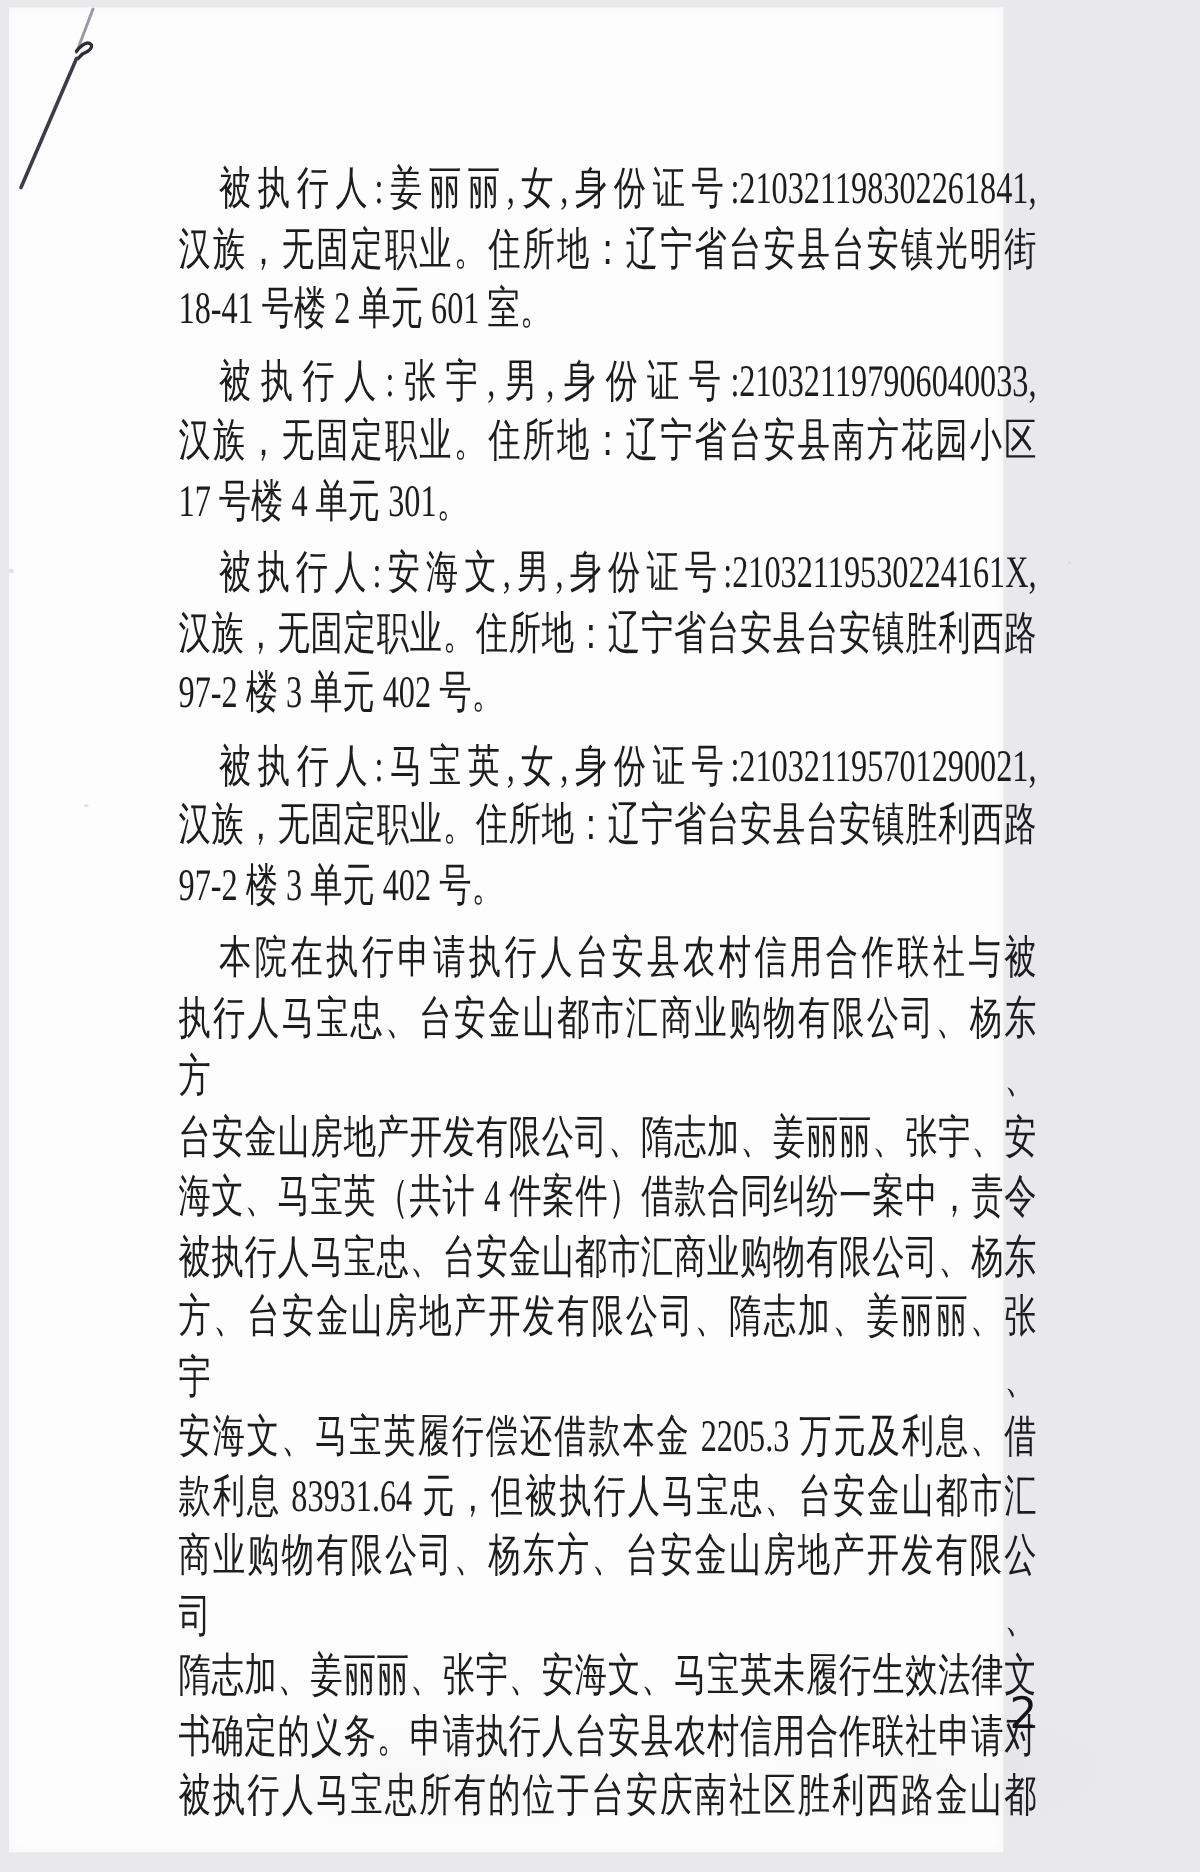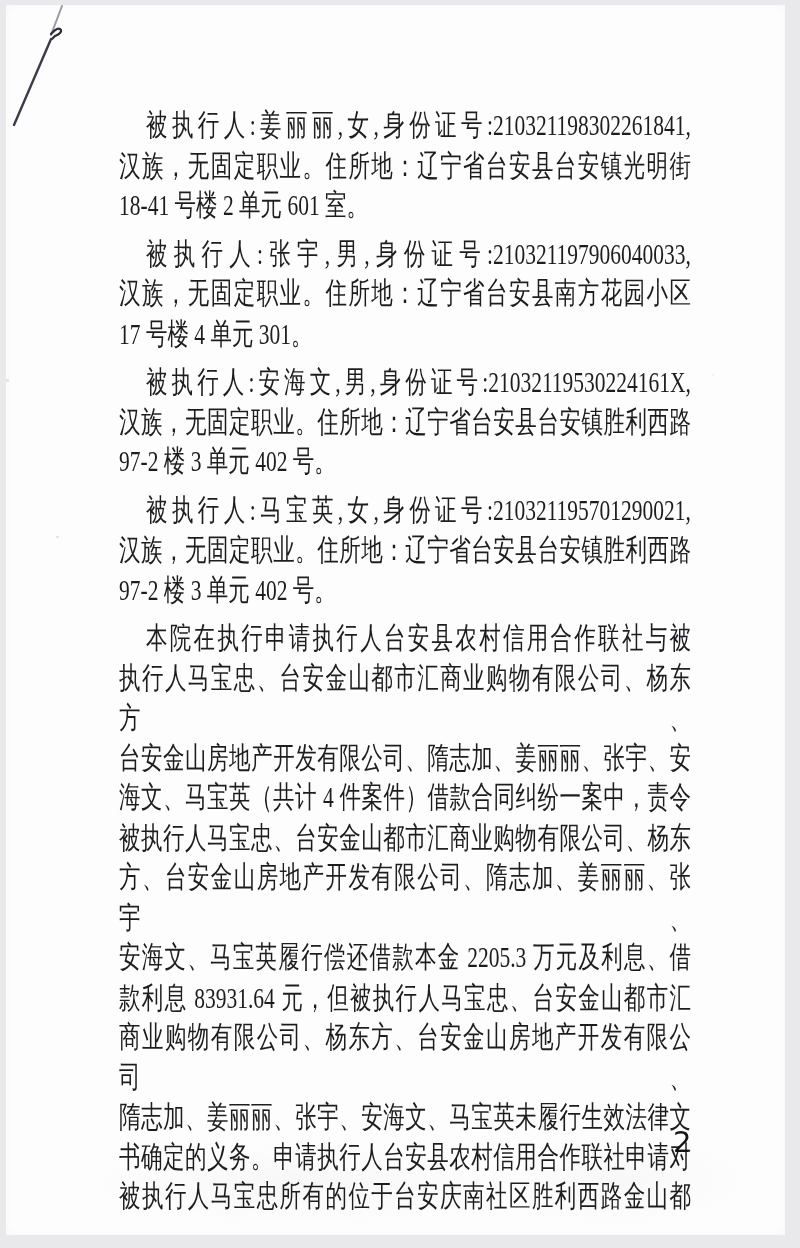--- a/index.html
+++ b/index.html
@@ -2,21 +2,21 @@
 <html><head>
 <meta charset="utf-8">
 <style>
   html,body{margin:0;padding:0;}
   body{
     width:800px;height:1248px;position:relative;overflow:hidden;
     background:#e9e9eb;
     font-family:"Liberation Serif","DejaVu Serif",serif;
   }
   .page{
-    position:absolute;left:6px;top:5px;width:779px;height:1230px;
+    position:absolute;left:6px;top:5px;width:663px;height:1230px;
     background:#fdfdfd;
     box-shadow:inset 0 0 8px rgba(0,0,0,0.03);
   }
   .doc{
     position:absolute;left:113px;top:101px;width:572px;
     color:#1d1d1f;
     font-size:21.5px;line-height:28.5px;
     transform:scaleY(1.40);
     transform-origin:50% 0;
     -webkit-font-smoothing:antialiased;

